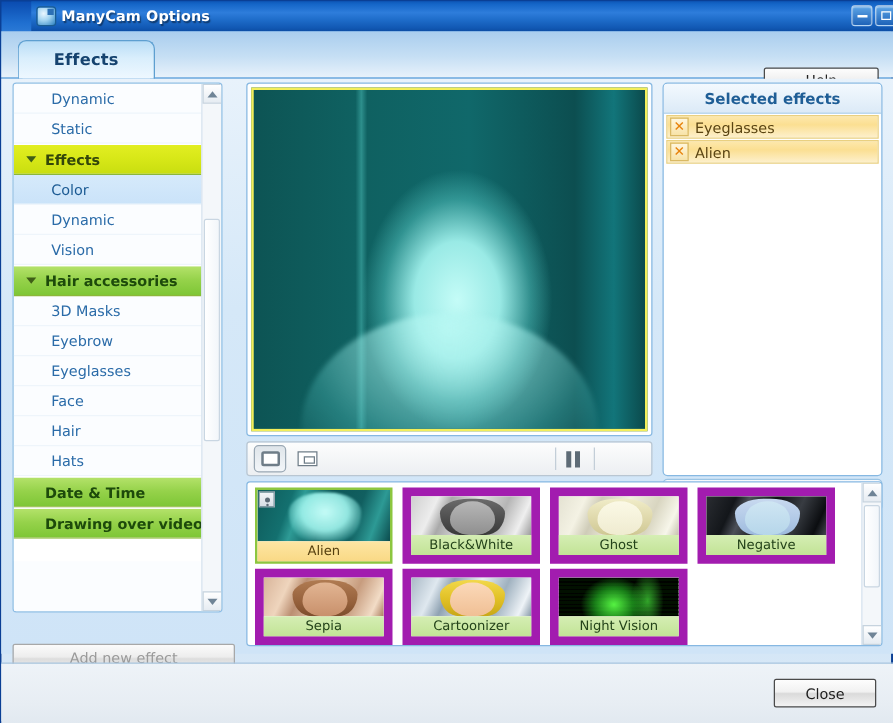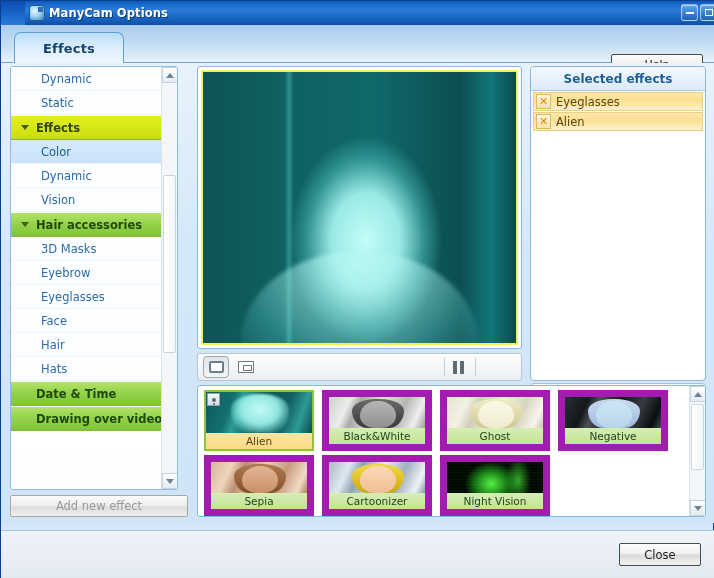--- a/index.html
+++ b/index.html
@@ -170,21 +170,21 @@
   }
   .vscroll .arrow.up i { border-bottom: 5px solid #6f8496; }
   .vscroll .arrow.dn i { border-top: 5px solid #6f8496; }
   .vscroll .thumb {
     position: absolute; left: 1px; width: 13px;
     background: linear-gradient(to right, #ffffff, #f2f6fa);
     border: 1px solid #c9d6e2; border-radius: 2px;
   }
 
   #addeffect {
-    position: absolute; left: 9px; top: 432px;
+    position: absolute; left: 9px; top: 452px;
     width: 178px; height: 22px;
     background: linear-gradient(to bottom, #fbfbfb 0%, #ededed 48%, #dddddd 55%, #efefef 100%);
     border: 1px solid #a8a8a8; border-radius: 2px;
     font-size: 11.5px; color: #9a9a9a;
     display: flex; align-items: center; justify-content: center;
   }
 
   
   #preview-wrap {
     position: absolute; left: 196px; top: 3px;

